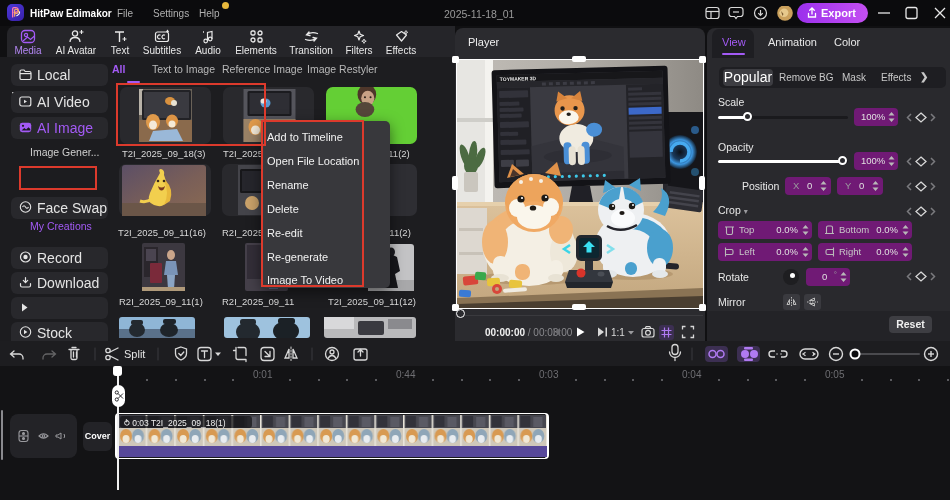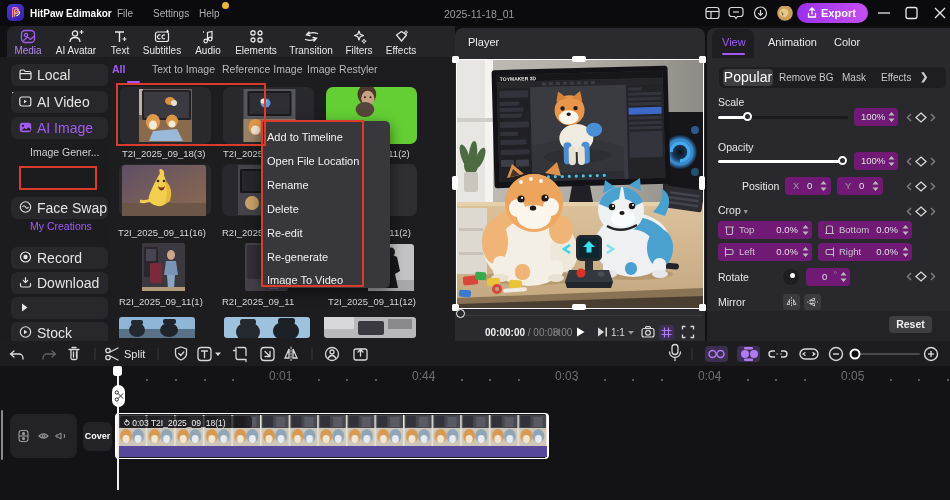--- a/index.html
+++ b/index.html
@@ -49,21 +49,21 @@
   .red { position:absolute; border:2px solid #dc3a2c; background:transparent; z-index:50; }
   .handle { width:7px; height:7px; background:#fff; border-radius:1.5px; z-index:21; }
   .handlebar { width:14px; height:6px; background:#fff; border-radius:2px; z-index:21; }
   .handlebarv { width:6px; height:14px; background:#fff; border-radius:2px; z-index:21; }
 
   
   .rlabel { position:absolute; color:#e8e8e8; font-size:10.5px; }
   .spin { position:absolute; background:#701a75; border-radius:4px; color:#e0e0e0; font-size:9.5px; }
   .kf { position:absolute; }
   .sub2 { position:absolute; color:#c8c8c8; font-size:10px; }
-  .rt { color:#6e6e72; font-size:12px;margin-left:16px; }
+  .rt { color:#6e6e72; font-size:10px; }
 </style>
 </head>
 <body>
 <div id="app">
   <div id="titlebar" class="abs"></div>
   <div id="logo" class="abs">
     <svg width="17" height="17" viewBox="0 0 21 21">
       <path d="M7 16 L7 6 Q7 4.5 8.5 4.5 L11 4.5 Q14.5 5 13.5 8 Q12.5 10.5 9 10.5" stroke="#ff7ab0" stroke-width="1.6" fill="none" stroke-linecap="round"></path>
       <path d="M9.5 15 L9.5 7.5 Q10 6 11.5 6.5 Q15 7.5 14 10 Q13 12 10.5 12" stroke="#ffb25e" stroke-width="1.4" fill="none" stroke-linecap="round"></path>
       <path d="M12 14.5 Q16 13 15.5 9.5" stroke="#fff" stroke-width="1.3" fill="none" stroke-linecap="round"></path>

